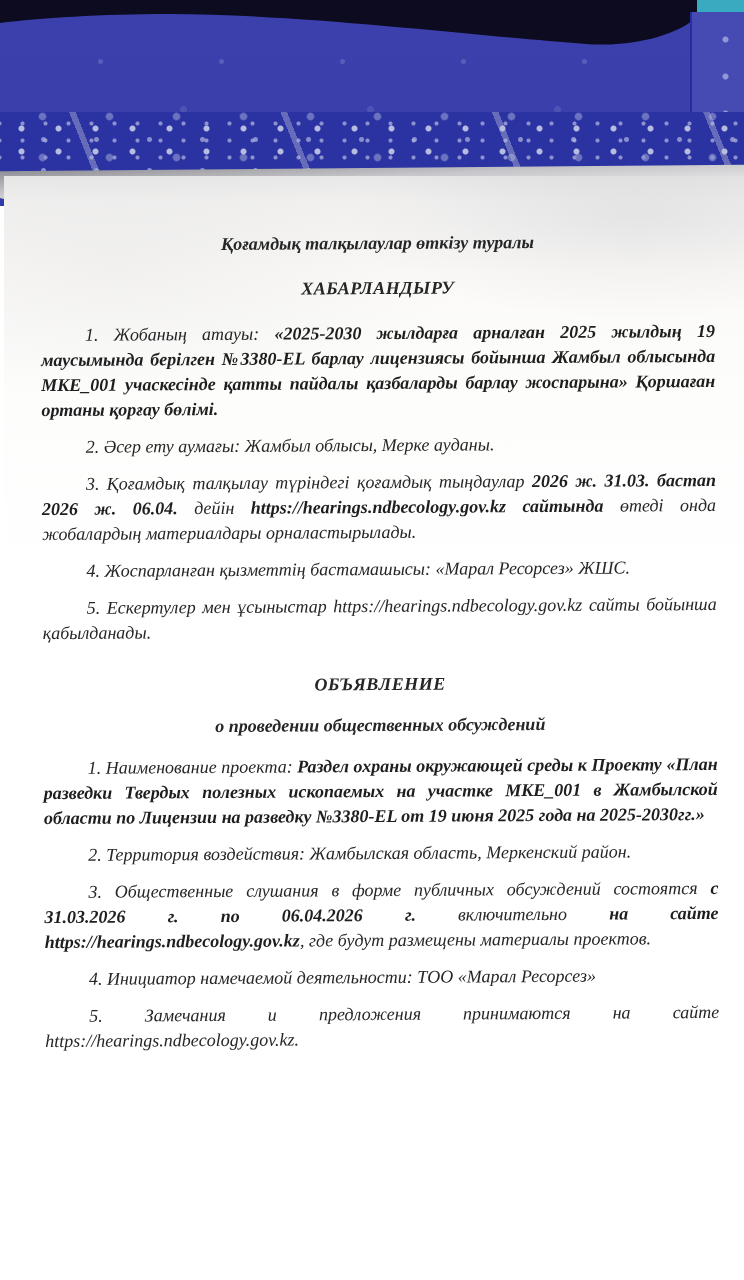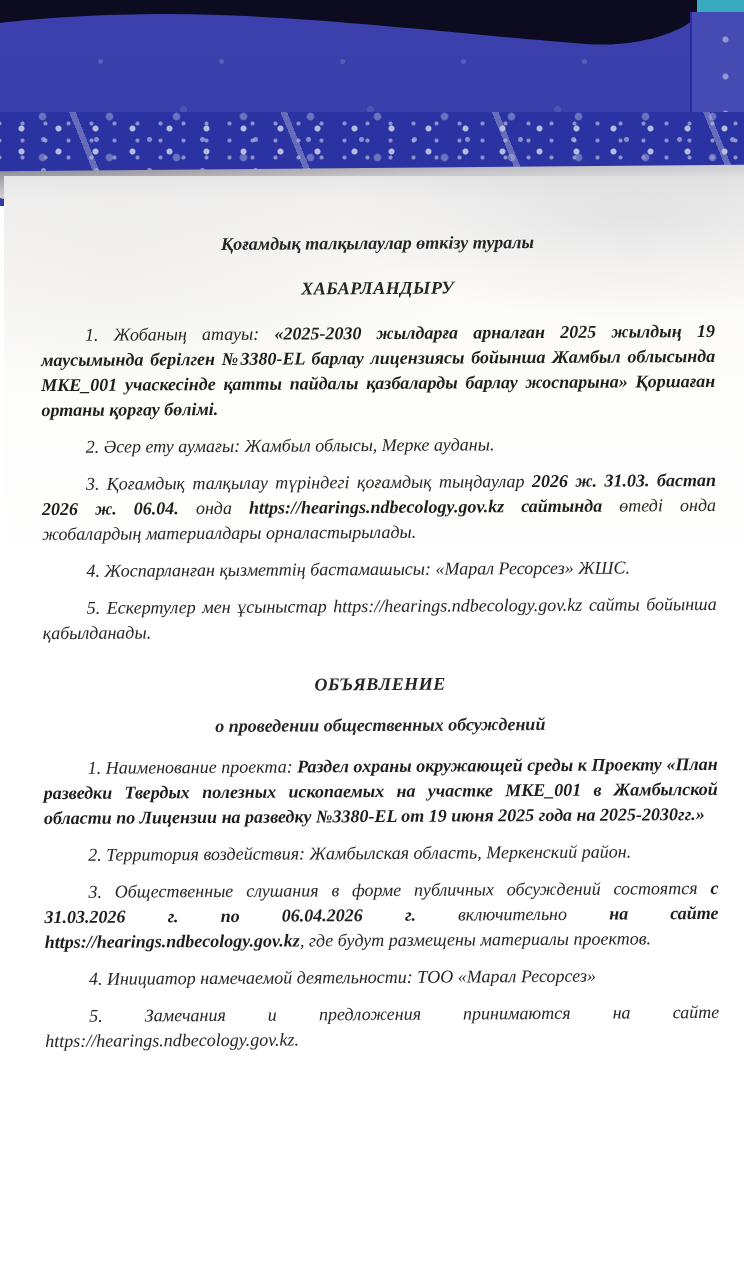--- a/index.html
+++ b/index.html
@@ -93,21 +93,21 @@
   <div class="paper">
     <div class="doc">
 
       <p class="center kz-title">Қоғамдық талқылаулар өткізу туралы</p>
       <p class="center kz-heading">ХАБАРЛАНДЫРУ</p>
 
       <p class="para"><span>1. Жобаның атауы: </span><b>«2025-2030 жылдарға арналған 2025 жылдың 19 маусымында берілген №3380-EL барлау лицензиясы бойынша Жамбыл облысында MKE_001 учаскесінде қатты пайдалы қазбаларды барлау жоспарына» Қоршаған ортаны қорғау бөлімі.</b></p>
 
       <p class="para">2. Әсер ету аумағы: Жамбыл облысы, Мерке ауданы.</p>
 
-      <p class="para"><span>3. Қоғамдық талқылау түріндегі қоғамдық тыңдаулар </span><b>2026 ж. 31.03. бастап 2026 ж. 06.04.</b><span> онда </span><b>https://hearings.ndbecology.gov.kz сайтында</b><span> өтеді онда жобалардың материалдары орналастырылады.</span></p>
+      <p class="para"><span>3. Қоғамдық талқылау түріндегі қоғамдық тыңдаулар </span><b>2026 ж. 31.03. бастап 2026 ж. 06.04.</b><span> дейін </span><b>https://hearings.ndbecology.gov.kz сайтында</b><span> өтеді онда жобалардың материалдары орналастырылады.</span></p>
 
       <p class="para">4. Жоспарланған қызметтің бастамашысы: «Марал Ресорсез» ЖШС.</p>
 
       <p class="para">5. Ескертулер мен ұсыныстар https://hearings.ndbecology.gov.kz сайты бойынша қабылданады.</p>
 
       <p class="center ru-head">ОБЪЯВЛЕНИЕ</p>
       <p class="center ru-sub">о проведении общественных обсуждений</p>
 
       <p class="para"><span>1. Наименование проекта: </span><b>Раздел охраны окружающей среды к Проекту «План разведки Твердых полезных ископаемых на участке MKE_001 в Жамбылской области по Лицензии на разведку №3380-EL от 19 июня 2025 года на 2025-2030гг.»</b></p>
 

